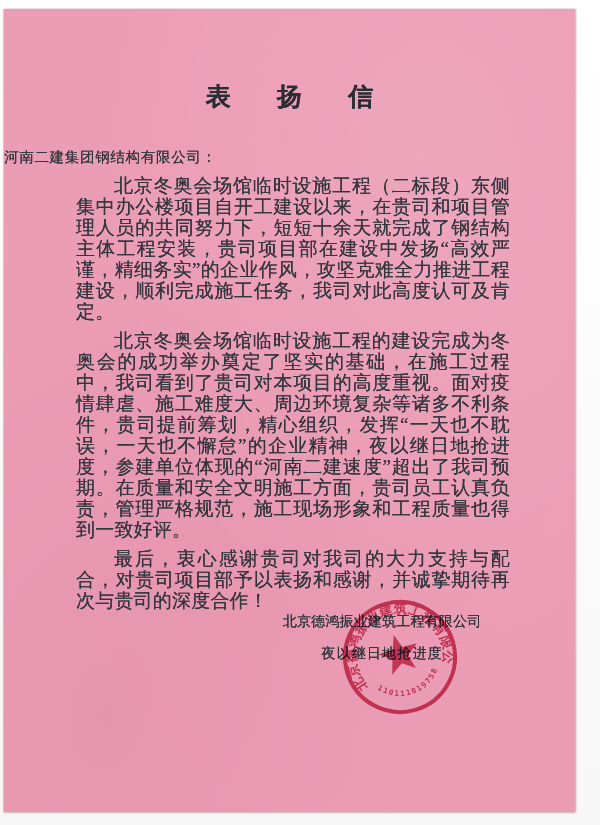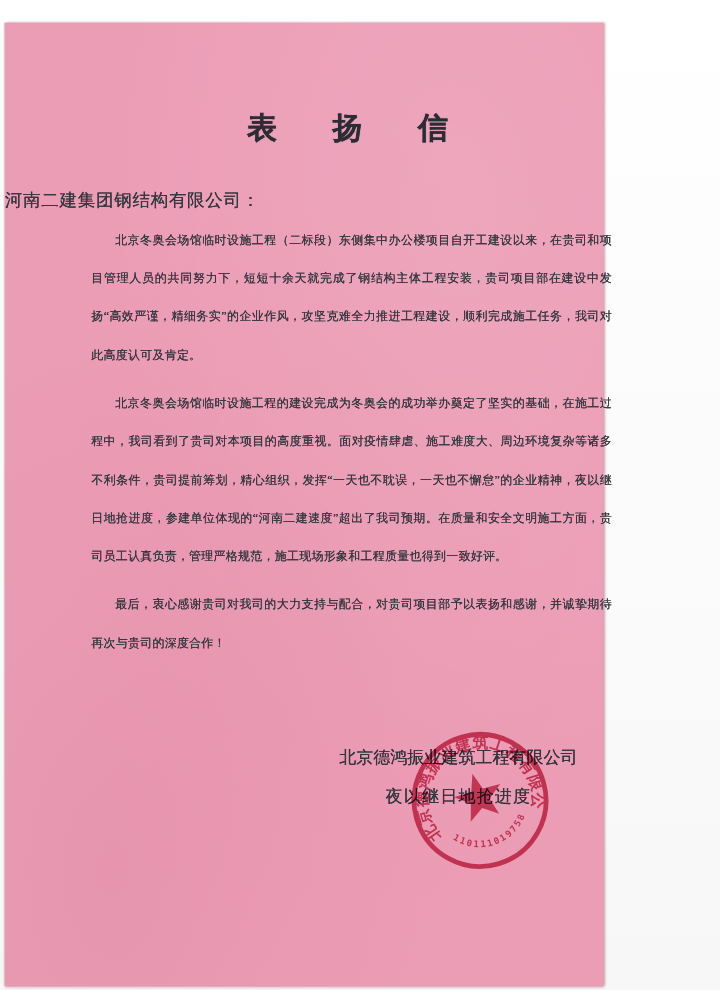--- a/index.html
+++ b/index.html
@@ -8,21 +8,21 @@
     background:#fbfbfb;
     overflow:hidden;
     font-family:"Liberation Serif","DejaVu Serif",serif;
     position:relative;
   }
   .scan{
     position:absolute;left:0;top:0;width:600px;height:825px;
     background:linear-gradient(180deg,#ffffff 0%,#f7f7f7 100%);
   }
   .paper{
-    position:absolute;left:4px;top:19px;width:499px;height:803px;
+    position:absolute;left:4px;top:9px;width:571px;height:803px;
     background:
       radial-gradient(ellipse at 18% 88%, rgba(180,80,115,0.10), transparent 45%),
       radial-gradient(ellipse at 75% 20%, rgba(255,255,255,0.10), transparent 55%),
       radial-gradient(ellipse at 55% 55%, rgba(210,110,140,0.07), transparent 60%),
       #ec9db6;
     box-shadow: 1px 0 2px rgba(120,40,70,0.35), -1px 0 1px rgba(120,40,70,0.18), 0 1px 2px rgba(120,40,70,0.2);
   }
   .content{
     position:absolute;left:0;top:0;width:571px;height:803px;
     color:#35363e;
@@ -43,22 +43,22 @@
     letter-spacing:0.6px;
     text-shadow:0 0 0.4px #35363e;
   }
   .body-text{
     margin-top:8px;
     padding-left:72px;
     width:434px;
   }
   .body-text p{
     margin:0 0 8px 0;
-    font-size:10px;
-    line-height:32px;
+    font-size:19px;
+    line-height:21px;
     text-align:justify;
     text-indent:2em;
     letter-spacing:0.2px;
     text-shadow:0 0 0.4px #3a3b43;
   }
   .sig-block{
     position:absolute;
     top:603px;
     right:88px;
     width:210px;

